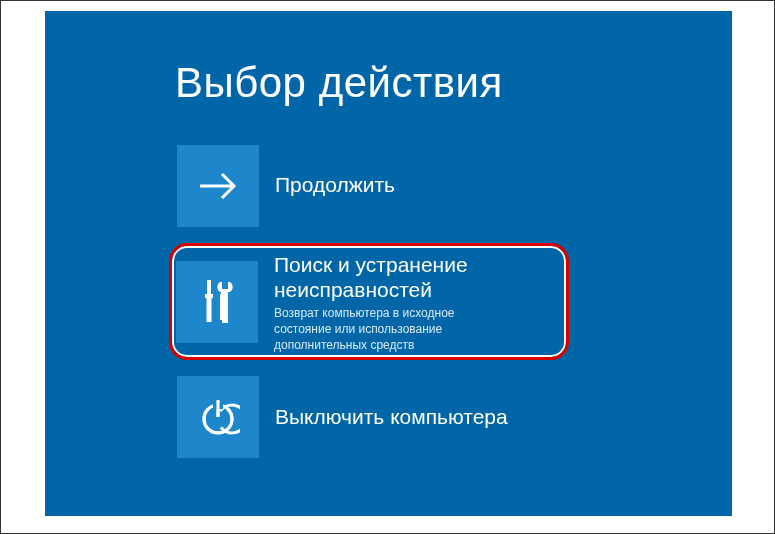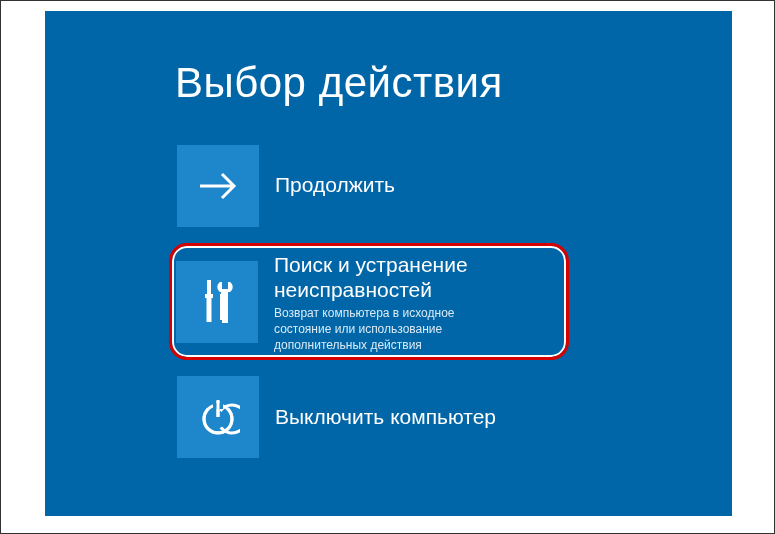--- a/index.html
+++ b/index.html
@@ -102,34 +102,34 @@
           <rect x="27" y="17" width="6" height="30" fill="#fff"></rect>
           <path d="M26 4 v8 h8 v-8 a8 8 0 0 0 -8 0 z" fill="none"></path>
 
           <rect x="25" y="4" width="10" height="10" fill="#1e87cc"></rect>
           <path d="M25 6 a6 6 0 0 0 0 10 h10 a6 6 0 0 0 0 -10 h-2 v7 h-6 v-7 z" fill="#fff"></path>
           <rect x="27" y="16" width="6" height="30" fill="#fff"></rect>
         </svg>
       </div>
       <div class="tile-text">
         <div class="tile-title">Поиск и устранение неисправностей</div>
-        <div class="tile-subtitle">Возврат компьютера в исходное состояние или использование дополнительных действия</div>
+        <div class="tile-subtitle">Возврат компьютера в исходное состояние или использование дополнительных средств</div>
       </div>
     </div>
 
     <div class="option-tile">
       <div class="tile-icon">
         <svg width="44" height="44" viewBox="0 0 44 44" fill="none">
           <circle cx="22" cy="24" r="14" stroke="#fff" stroke-width="3" fill="none"></circle>
           <path d="M22 24 a14 14 0 1 0 0.001 0" stroke="#fff" stroke-width="3" fill="none" stroke-dasharray="70 18" stroke-dashoffset="-9" transform="rotate(-90 22 24)"></path>
           <line x1="22" y1="6" x2="22" y2="22" stroke="#fff" stroke-width="3"></line>
           <rect x="17" y="8" width="10" height="6" fill="#1e87cc"></rect>
           <line x1="22" y1="5" x2="22" y2="22" stroke="#fff" stroke-width="3"></line>
           <path d="M12 14 A14 14 0 1 0 32 14" stroke="#fff" stroke-width="3" fill="none"></path>
         </svg>
       </div>
       <div class="tile-text">
-        <div class="tile-title">Выключить компьютер</div>
+        <div class="tile-title">Выключить компьютера</div>
       </div>
     </div>
 
   </div>
 </div>
 
 </body></html>

